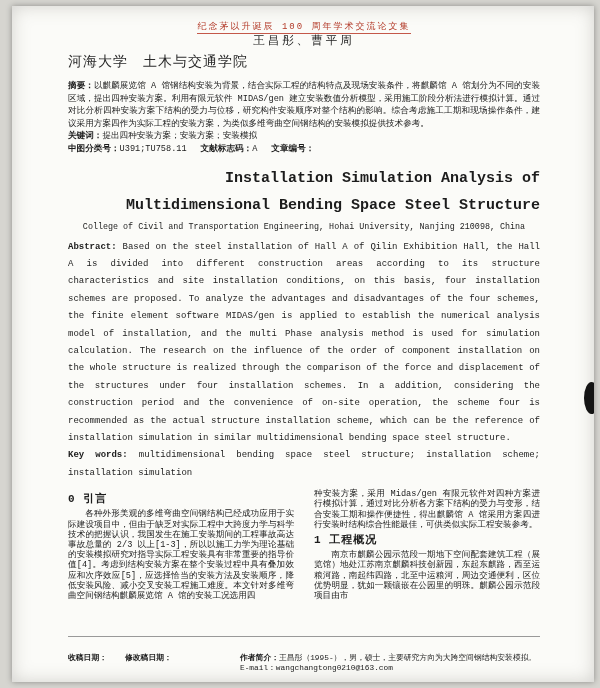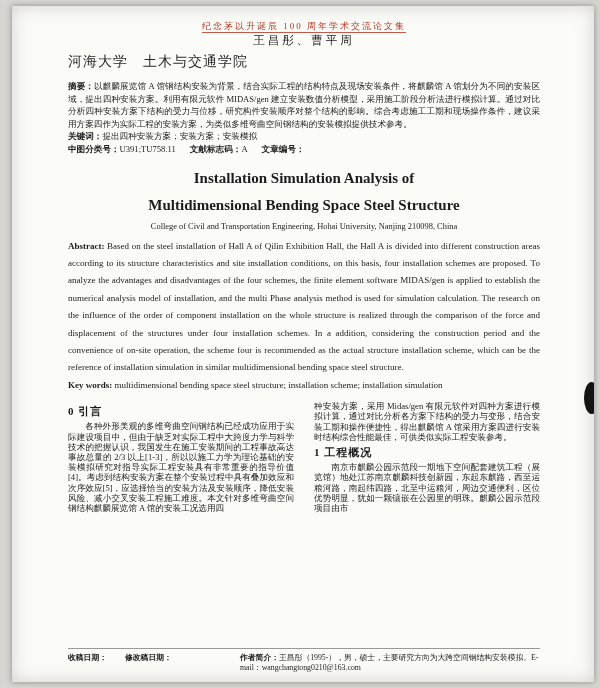--- a/index.html
+++ b/index.html
@@ -1,15 +1,15 @@
 <!DOCTYPE html>
 <html><head>
 <meta charset="utf-8">
 <style>
-  * { margin: 0; padding: 0; box-sizing: border-box; }
+  * { margin: 0; padding: 0; box-sizing: border-box; font-family: Liberation Mono, monospace; }
   html, body {
     width: 600px; height: 688px;
     background: #d6d5d0;
     font-family: "Liberation Serif", "DejaVu Serif", serif;
     color: #1c1c1c;
     overflow: hidden;
   }
   .page {
     position: relative;
     width: 582px; height: 676px;
@@ -58,21 +58,21 @@
 
   .keywords-cn, .meta-line {
     font-size: 8.6px;
     line-height: 12.6px;
     text-align: left;
   }
   .meta-line .gap { display: inline-block; width: 14px; }
 
   .title-en {
     margin-top: 9px;
-    text-align: center;
+    text-align: right;
     font-size: 15px;
     font-weight: bold;
     line-height: 27px;
   }
   .authors-en {
     margin-top: 6px;
     text-align: center;
     font-size: 9.5px;
     letter-spacing: .4px;
   }
@@ -109,21 +109,21 @@
   .col p.indent { text-indent: 2em; }
   .col p { margin: 0; }
 
   .page-footer {
     position: absolute;
     left: 56px; right: 54px; bottom: 9px;
     display: flex;
     justify-content: space-between;
     align-items: flex-start;
     border-top: 1px solid #999;
-    padding-top: 4px;
+    padding-top: 16px;
     font-size: 7.8px;
     line-height: 10px;
   }
   .footer-left { white-space: nowrap; font-weight: bold; }
   .footer-left .spacer { display: inline-block; width: 18px; }
   .footer-right { width: 300px; text-align: left; }
 
   .scan-artifact {
     position: absolute;
     right: -5px; top: 376px;

